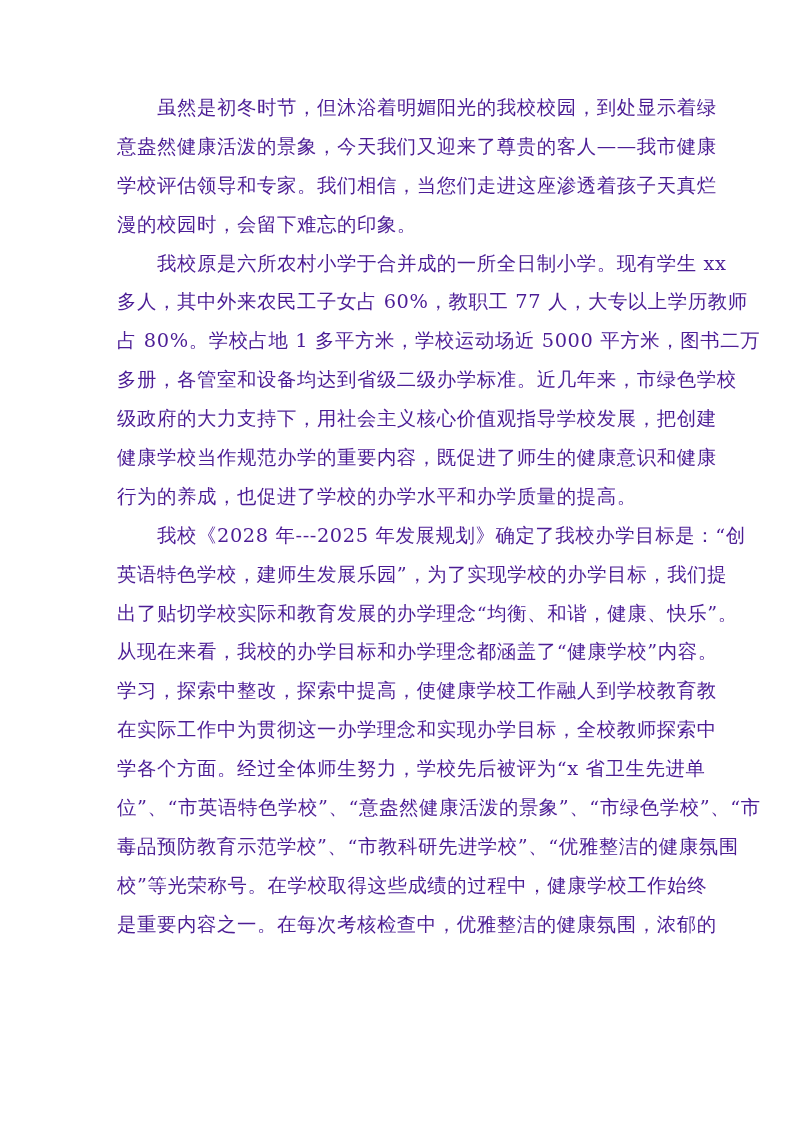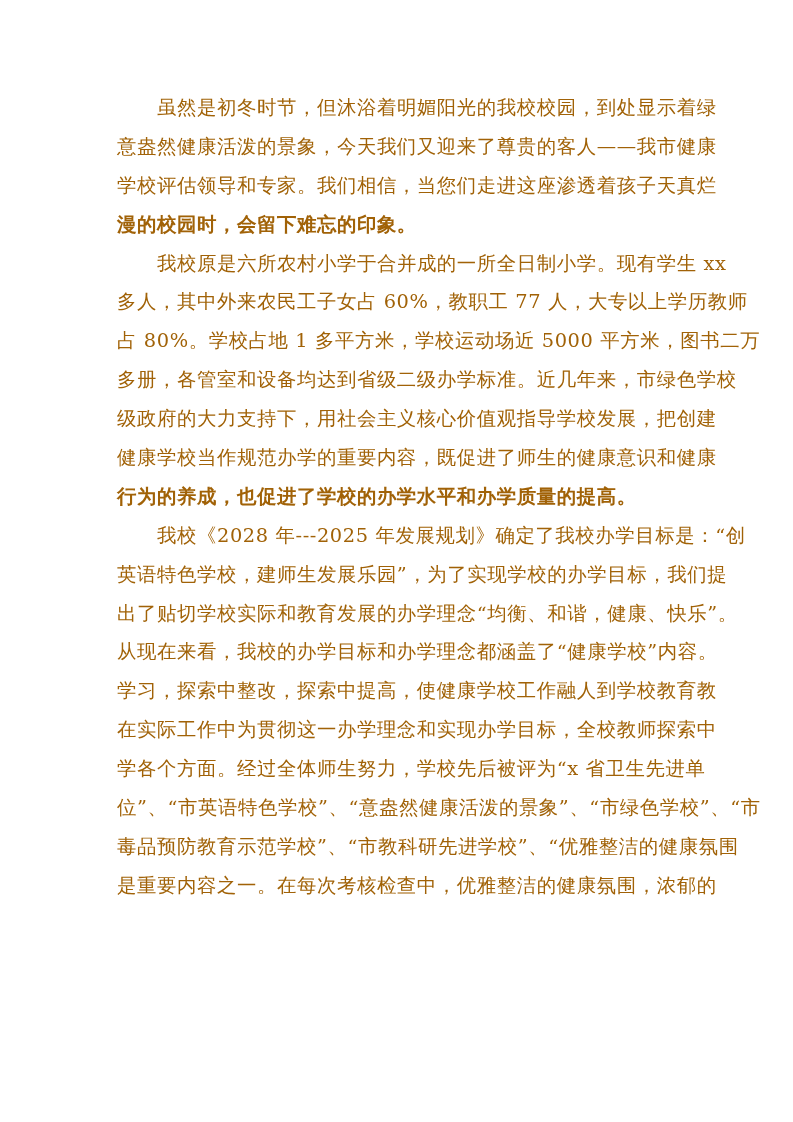--- a/index.html
+++ b/index.html
@@ -11,42 +11,41 @@
       width: 793px;
       height: 1122px;
       position: relative;
       overflow: hidden;
     }
     .page {
       position: absolute;
       left: 117px;
       top: 89px;
       width: 560px;
-      color: #a16207;
+      color: #4c1d95;
       font-family: "DejaVu Serif", "Liberation Serif", serif;
       font-size: 19.4px;
       line-height: 38.9px;
       letter-spacing: 0.6px;
       text-align: justify;
     }
     .para {
       margin: 0;
       text-indent: 40px;
       word-break: break-all;
     }
     .line {
       display: block;
       white-space: nowrap;
       height: 38.9px;
       text-align-last: justify;
       text-align: justify;
     }
     .line.last {
       text-align-last: left;
-      font-weight: bold;
     }
     .line.indent {
       padding-left: 40px;
     }
   </style>
 </head>
 <body>
 
 <div class="page">
   <div class="para">
@@ -67,15 +66,16 @@
   <div class="para">
     <span class="line indent" style="text-indent:0">我校《2028 年---2025 年发展规划》确定了我校办学目标是：“创</span>
     <span class="line" style="text-indent:0">英语特色学校，建师生发展乐园”，为了实现学校的办学目标，我们提</span>
     <span class="line" style="text-indent:0">出了贴切学校实际和教育发展的办学理念“均衡、和谐，健康、快乐”。</span>
     <span class="line" style="text-indent:0">从现在来看，我校的办学目标和办学理念都涵盖了“健康学校”内容。</span>
     <span class="line" style="text-indent:0">学习，探索中整改，探索中提高，使健康学校工作融人到学校教育教</span>
     <span class="line" style="text-indent:0">在实际工作中为贯彻这一办学理念和实现办学目标，全校教师探索中</span>
     <span class="line" style="text-indent:0">学各个方面。经过全体师生努力，学校先后被评为“x 省卫生先进单</span>
     <span class="line" style="text-indent:0">位”、“市英语特色学校”、“意盎然健康活泼的景象”、“市绿色学校”、“市</span>
     <span class="line" style="text-indent:0">毒品预防教育示范学校”、“市教科研先进学校”、“优雅整洁的健康氛围</span>
+    <span class="line" style="text-indent:0">校”等光荣称号。在学校取得这些成绩的过程中，健康学校工作始终</span>
     <span class="line" style="text-indent:0">是重要内容之一。在每次考核检查中，优雅整洁的健康氛围，浓郁的</span>
   </div>
 </div>
 
 </body></html>

